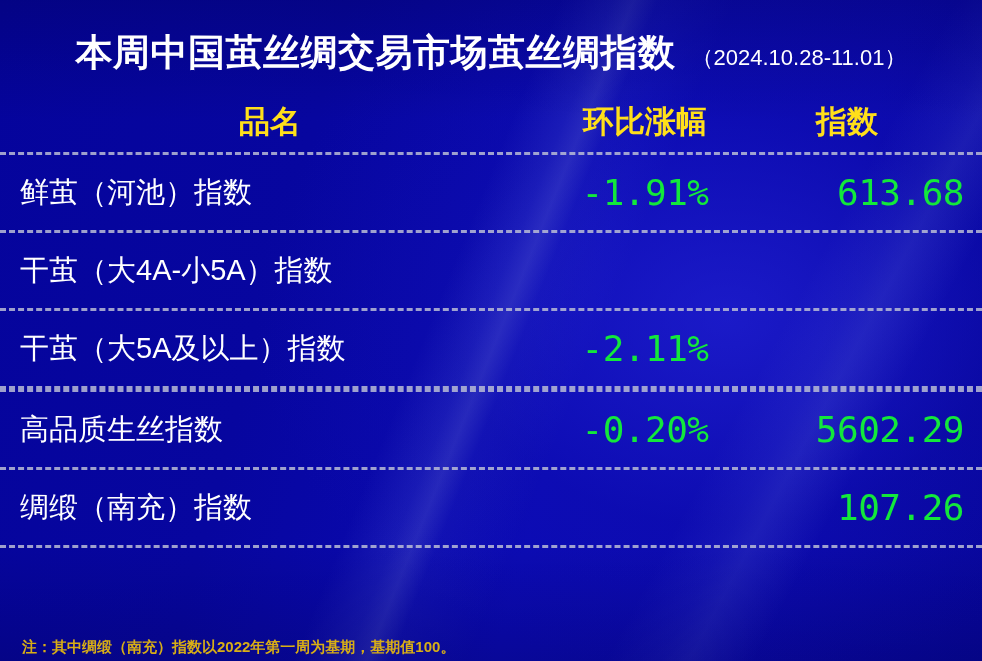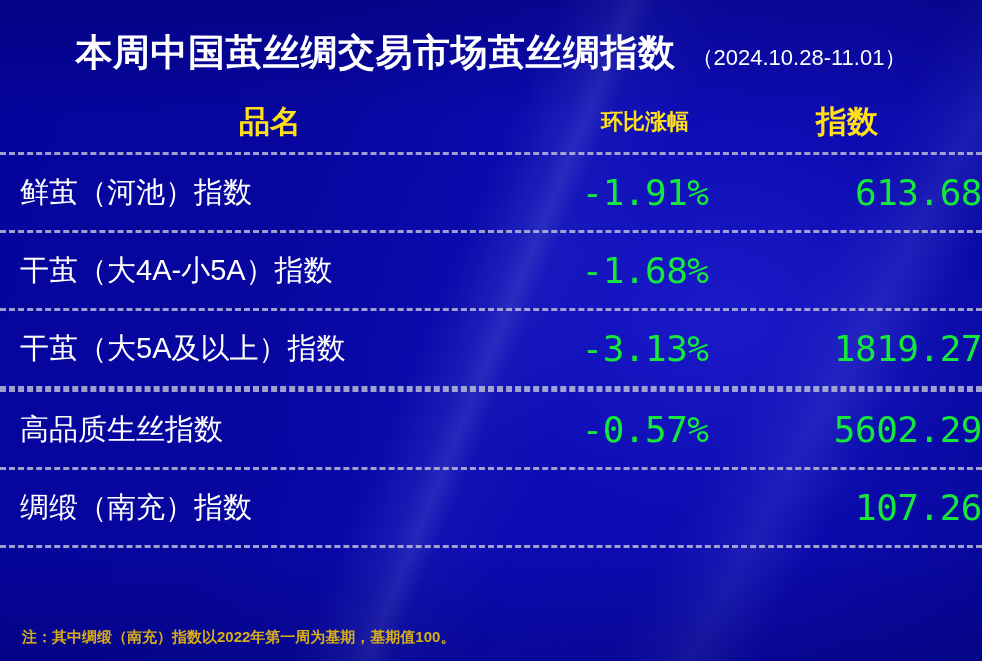--- a/index.html
+++ b/index.html
@@ -132,50 +132,51 @@
     flex: 0 0 210px;
     text-align: center;
     color: #13e83b;
     font-size: 36px;
     white-space: nowrap;
     font-family: "DejaVu Sans Mono", "Liberation Mono", monospace;
     letter-spacing: -0.5px;
   }
   .cell-change.header {
     color: #ffdf1a;
-    font-size: 22px;
+    font-size: 31px;
     font-weight: bold;
     font-family: "Liberation Sans", sans-serif;
     text-align: center;
     letter-spacing: 0;
   }
   .cell-index {
     flex: 1 1 auto;
     text-align: right;
+    padding-right: 18px;
     color: #13e83b;
     font-size: 36px;
     white-space: nowrap;
     font-family: "DejaVu Sans Mono", "Liberation Mono", monospace;
     letter-spacing: -0.5px;
   }
   .cell-index.header {
     color: #ffdf1a;
     font-size: 31px;
     font-weight: bold;
     font-family: "Liberation Sans", sans-serif;
     text-align: center;
     padding-right: 38px;
     letter-spacing: 0;
   }
 
   
   .footnote {
     position: absolute;
     left: 22px;
-    bottom: 14px;
+    bottom: 4px;
     color: #d8ae16;
     font-size: 15px;
     font-weight: bold;
     white-space: nowrap;
   }
 </style>
 </head>
 <body>
 
 <div id="page">
@@ -205,39 +206,37 @@
       <div class="row">
         <div class="cell-name">鲜茧（河池）指数</div>
         <div class="cell-change">-1.91%</div>
         <div class="cell-index">613.68</div>
       </div>
 
       <div class="hline"></div>
 
       <div class="row">
         <div class="cell-name">干茧（大4A-小5A）指数</div>
-        <div class="cell-change">-1.68%</div>
       </div>
 
       <div class="hline"></div>
 
       <div class="row">
         <div class="cell-name">干茧（大5A及以上）指数</div>
-        <div class="cell-change">-3.13%</div>
-        <div class="cell-index">1819.27</div>
+        <div class="cell-change">-2.11%</div>
       </div>
 
       <div class="hline"></div>
 
 
       <div class="hline"></div>
 
       <div class="row">
         <div class="cell-name">高品质生丝指数</div>
-        <div class="cell-change">-0.57%</div>
+        <div class="cell-change">-0.20%</div>
         <div class="cell-index">5602.29</div>
       </div>
 
       <div class="hline"></div>
 
       <div class="row">
         <div class="cell-name">绸缎（南充）指数</div>
         <div class="cell-index">107.26</div>
       </div>
 

